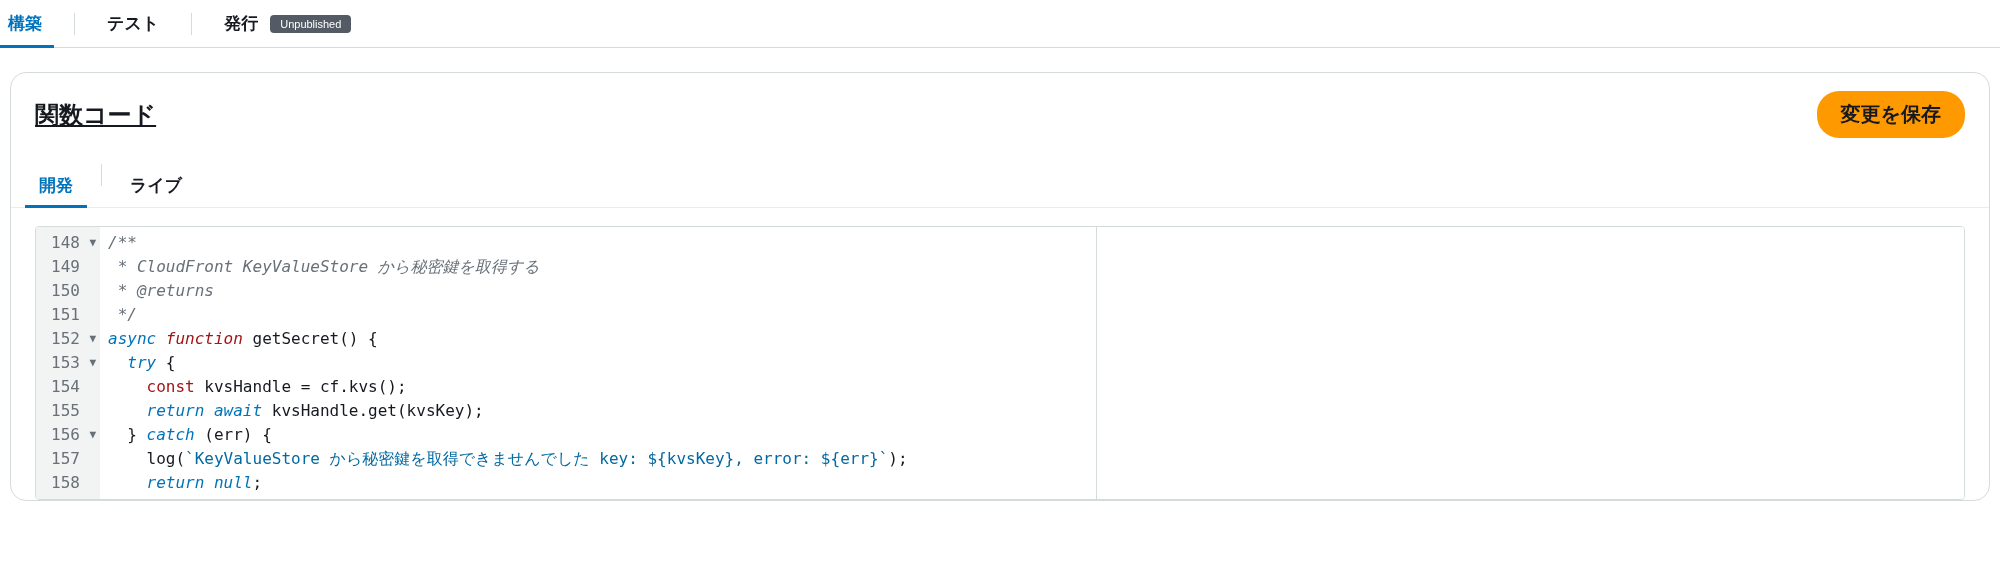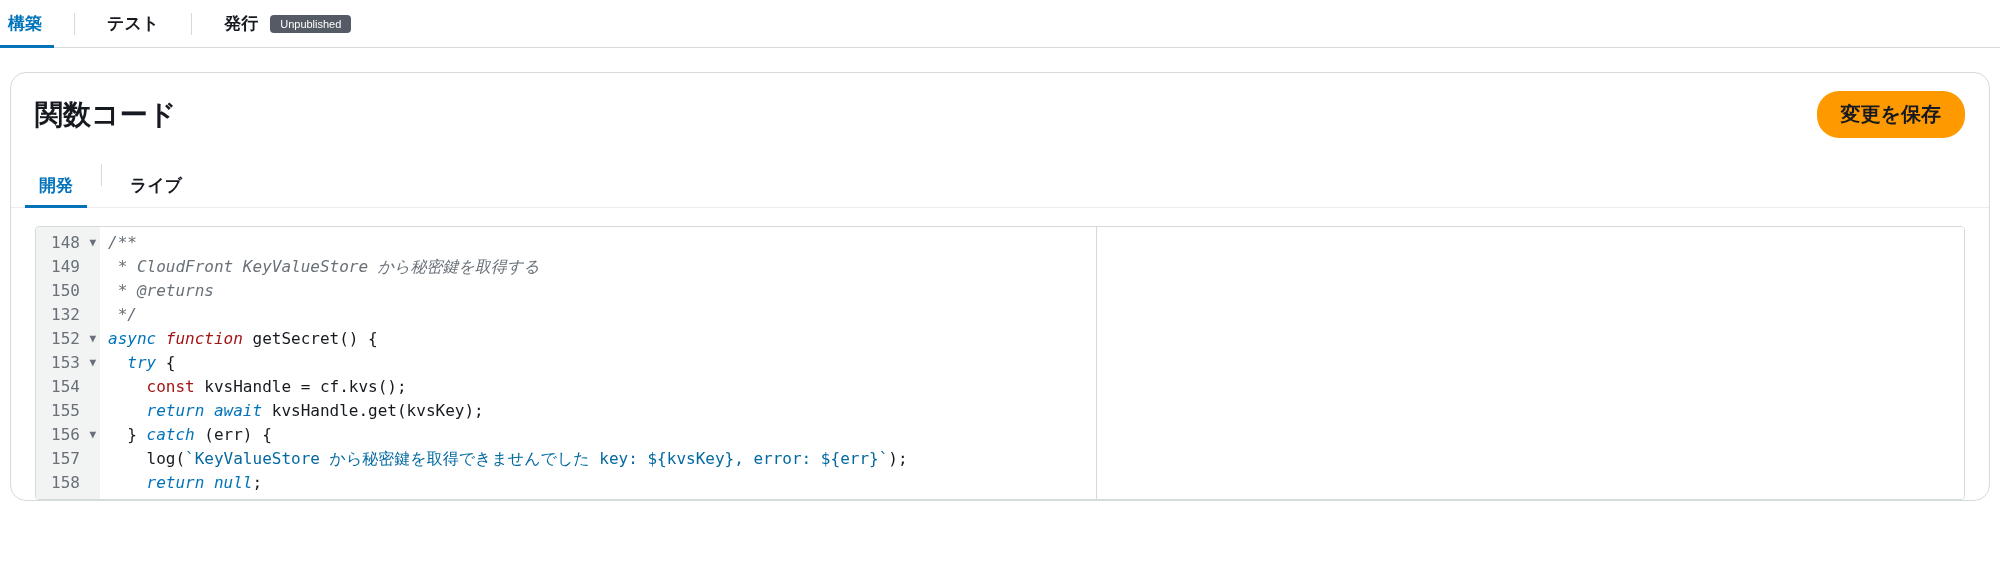--- a/index.html
+++ b/index.html
@@ -63,22 +63,23 @@
     border-radius: 16px;
     overflow: hidden;
   }
   .panel-header {
     display: flex;
     align-items: center;
     justify-content: space-between;
     padding: 18px 24px 10px;
   }
   .panel-title {
-    font-size: 28px;
+    font-size: 24px;
     font-weight: 700;
+    text-decoration: underline;
   }
   .save-btn {
     background: #ff9900;
     border: none;
     color: #16191f;
     font-size: 20px;
     font-weight: 700;
     padding: 10px 24px;
     border-radius: 22px;
     cursor: pointer;
@@ -205,21 +206,21 @@
           </div>
           <div class="gutter-line">
             <span class="gutter-num">149</span>
             <span class="fold"></span>
           </div>
           <div class="gutter-line">
             <span class="gutter-num">150</span>
             <span class="fold"></span>
           </div>
           <div class="gutter-line">
-            <span class="gutter-num">132</span>
+            <span class="gutter-num">151</span>
             <span class="fold"></span>
           </div>
           <div class="gutter-line">
             <span class="gutter-num">152</span>
             <span class="fold">▼</span>
           </div>
           <div class="gutter-line">
             <span class="gutter-num">153</span>
             <span class="fold">▼</span>
           </div>

